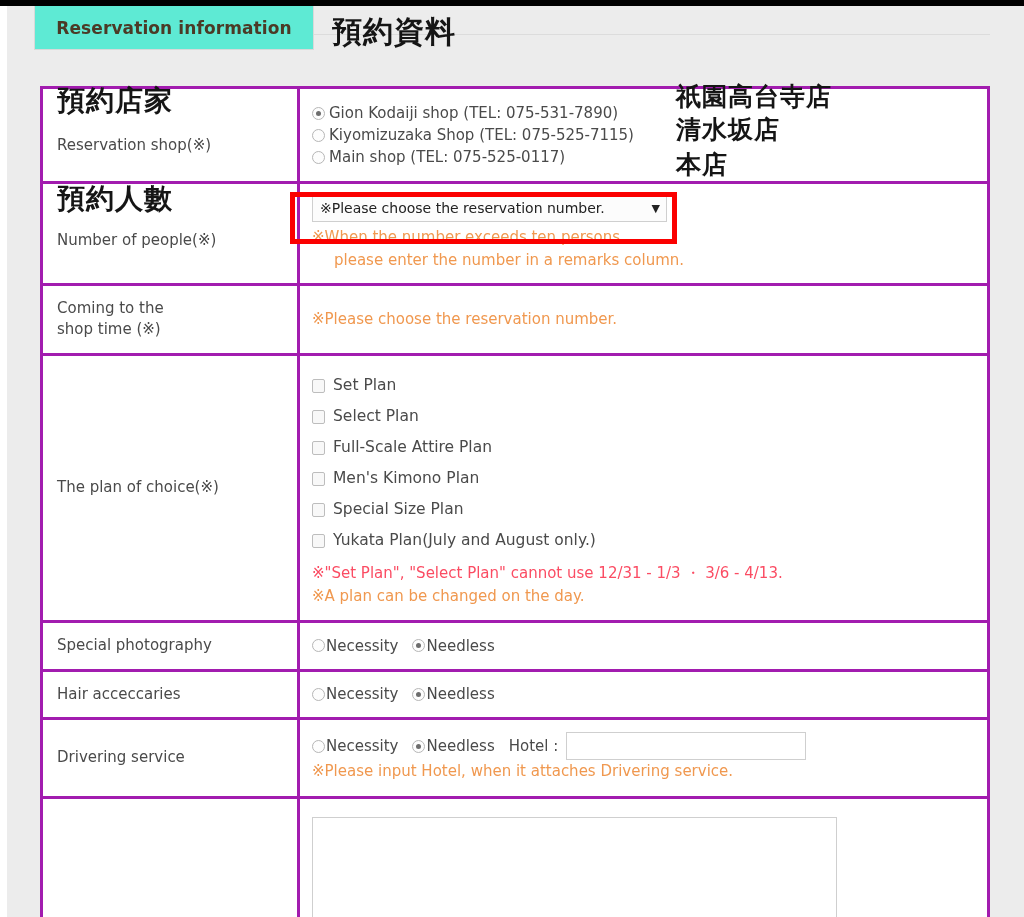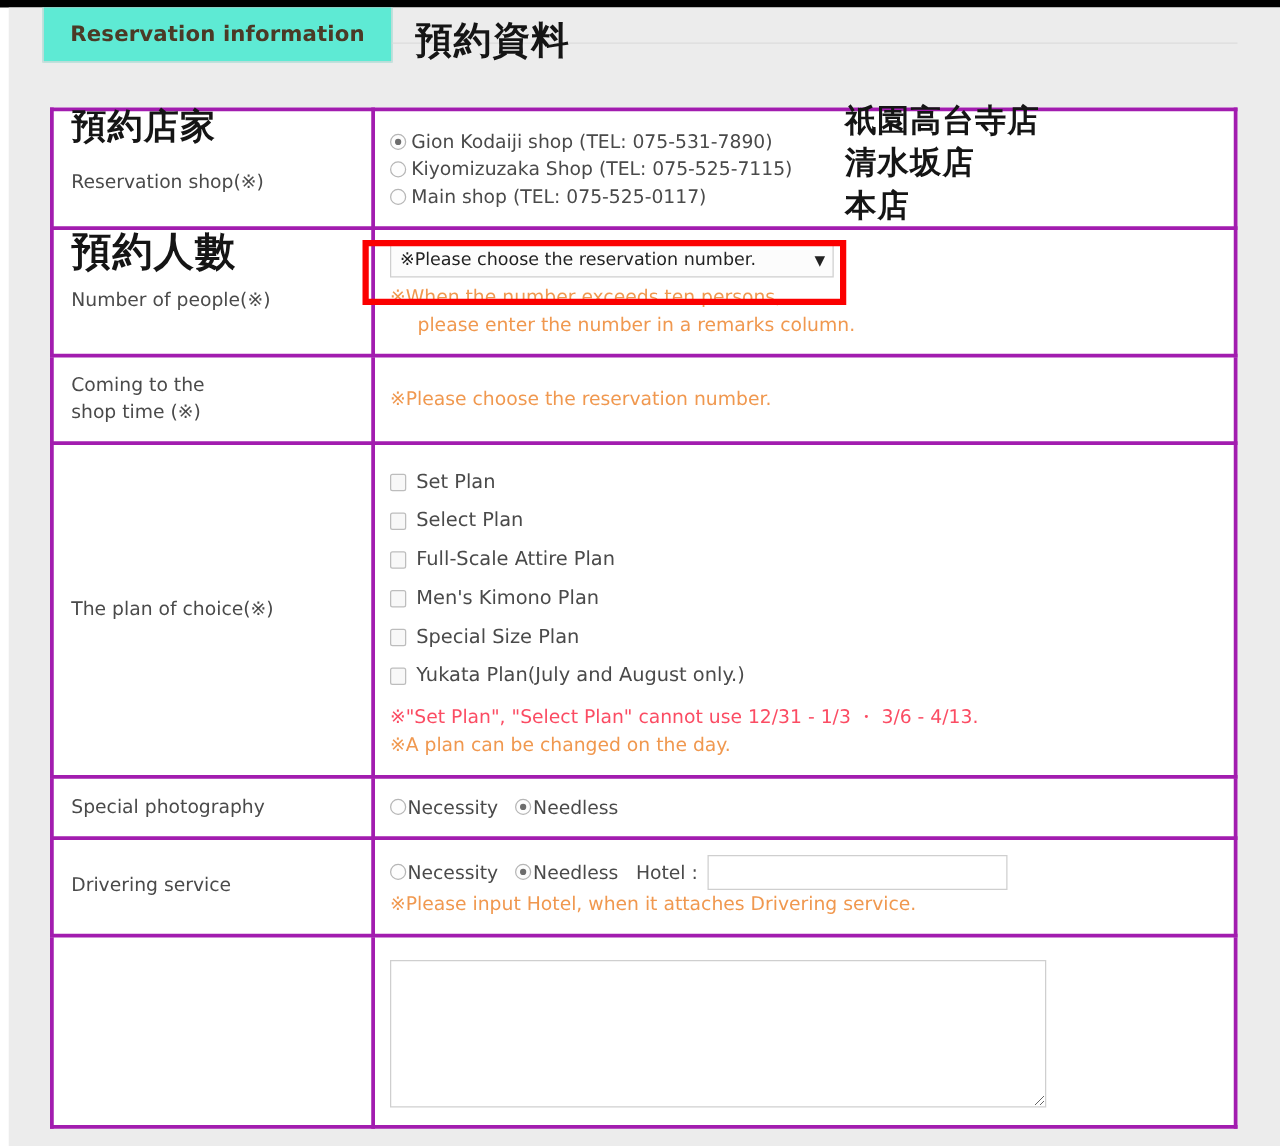--- a/index.html
+++ b/index.html
@@ -230,21 +230,21 @@
     position: absolute;
     font-family: "DejaVu Sans", "Liberation Sans", sans-serif;
     font-weight: bold;
     color: #151515;
     white-space: nowrap;
     z-index: 20;
     letter-spacing: 1px;
   }
   #anno-title  { left: 332px; top: 12px;  font-size: 30px; }
   #anno-shop   { left: 57px;  top: 82px;  font-size: 28px; }
-  #anno-people { left: 57px;  top: 180px; font-size: 32px; }
+  #anno-people { left: 57px;  top: 180px; font-size: 28px; }
   #anno-s1     { left: 676px; top: 80px;  font-size: 25px; }
   #anno-s2     { left: 676px; top: 113px; font-size: 25px; }
   #anno-s3     { left: 676px; top: 148px; font-size: 25px; }
 </style>
 </head>
 <body>
 
 <div class="topbar"></div>
 <div class="page-bg"></div>
 
@@ -357,20 +357,38 @@
             </label>
             <span class="gap"></span>
             <label class="inline-group">
               <span class="radio checked"></span>
               <span>Needless</span>
             </label>
           </div>
         </td>
       </tr>
 
+      <tr>
+        <td class="th-cell">
+          <span>Hair acceccaries</span>
+        </td>
+        <td class="td-cell">
+          <div class="inline-group">
+            <label class="inline-group">
+              <span class="radio"></span>
+              <span>Necessity</span>
+            </label>
+            <span class="gap"></span>
+            <label class="inline-group">
+              <span class="radio checked"></span>
+              <span>Needless</span>
+            </label>
+          </div>
+        </td>
+      </tr>
 
       <tr>
         <td class="th-cell">
           <span>Drivering service</span>
         </td>
         <td class="td-cell" style="padding-top:12px;padding-bottom:12px;">
           <div class="inline-group">
             <label class="inline-group">
               <span class="radio"></span>
               <span>Necessity</span>

